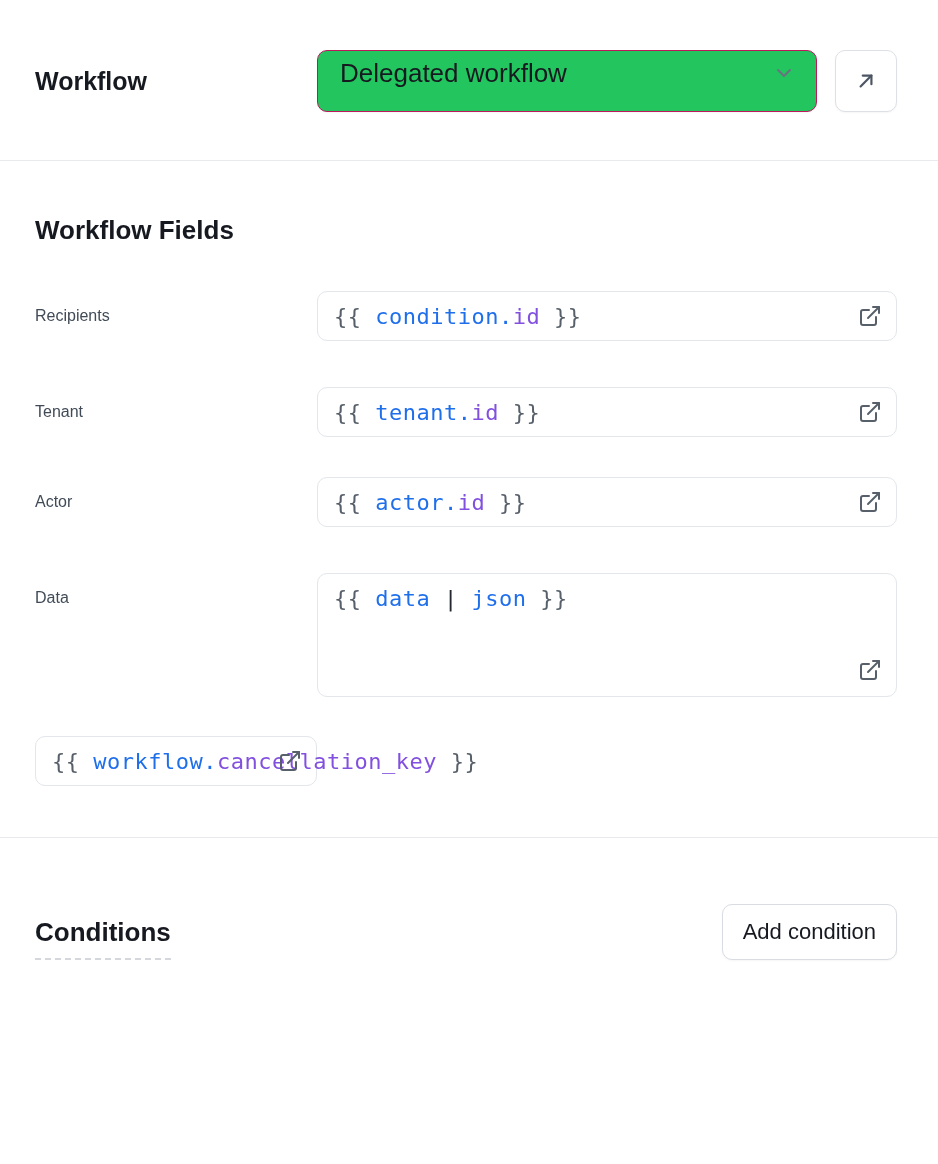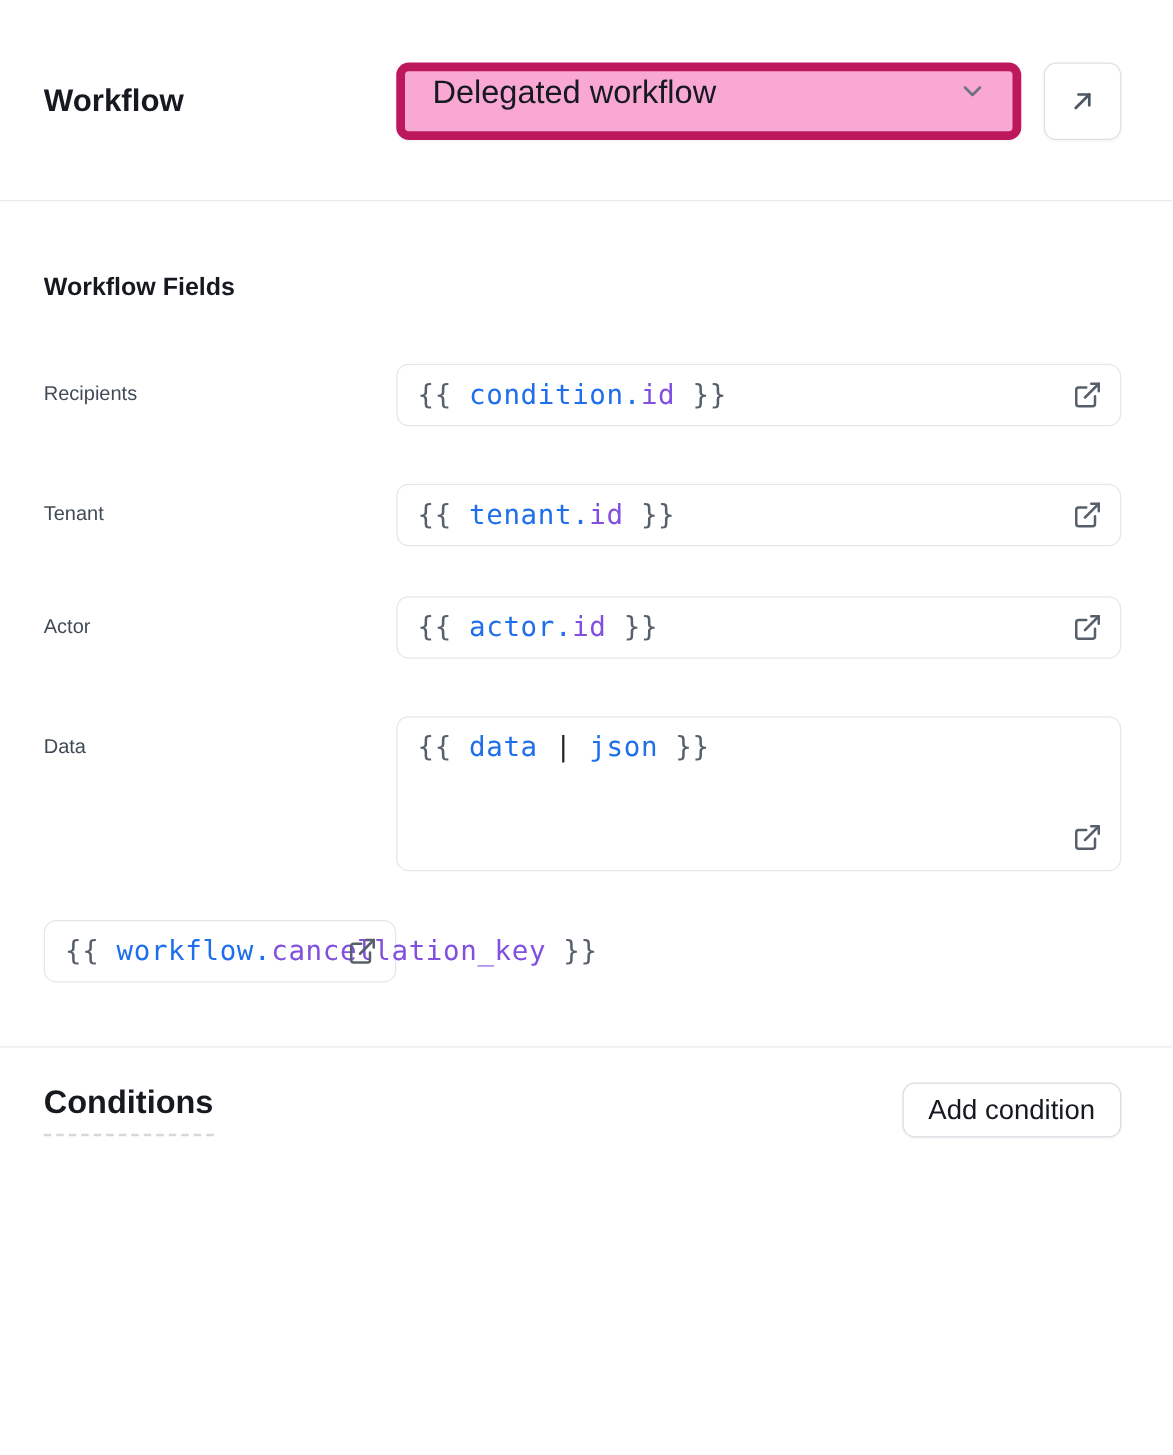--- a/index.html
+++ b/index.html
@@ -57,23 +57,23 @@
   }
   .workflow-row .row-label {
     flex: 0 0 282px;
     font-size: 25px;
     font-weight: 600;
     color: #16191f;
   }
   .select {
     flex: 1 1 auto;
     height: 62px;
-    border: 7px solid #be185d;
-    border-radius: 10px;
-    background: #f9a8d4;
+    border: 1px solid #be185d;
+    border-radius: 10px;
+    background: #22c55e;
     display: flex;
     align-items: center;
     justify-content: space-between;
     padding: 0 20px 16px 22px;
     font-size: 26px;
     color: #16191f;
     box-shadow: 0 1px 2px rgba(16,24,40,0.04);
     cursor: pointer;
   }
   .icon-btn {
@@ -86,21 +86,21 @@
     display: flex; align-items: center; justify-content: center;
     box-shadow: 0 1px 2px rgba(16,24,40,0.04);
     cursor: pointer;
     padding: 0;
   }
 
   
   .fields-section { padding: 0 41px 0 35px; }
   .section-heading {
     margin: 54px 0 0 0;
-    font-size: 20px;
+    font-size: 26px;
     line-height: 30px;
     font-weight: 600;
     color: #16191f;
   }
   #fields-container { margin-top: 46px; }
   .field-row {
     display: grid;
     grid-template-columns: 282px 1fr;
     align-items: center;
     margin-bottom: 46px;
@@ -148,34 +148,34 @@
     bottom: 14px;
   }
   .tok-delim { color: #57606a; }
   .tok-var   { color: #1f6feb; }
   .tok-dot   { color: #1f6feb; }
   .tok-prop  { color: #8250df; margin-top: 24px; }
   .tok-pipe  { color: #24292f; }
 
   
   .conditions-row {
-    margin: 28px 41px 0 35px;
-    display: flex;
-    align-items: flex-start;
+    margin: 66px 41px 0 35px;
+    display: flex;
+    align-items: flex-end;
     justify-content: space-between;
   }
   .conditions-heading {
     font-size: 26px;
     font-weight: 600;
     color: #16191f;
     border-bottom: 2px dashed #d4d8dd;
     padding-bottom: 10px;
   }
   .add-condition-btn {
-    height: 44px;
+    height: 56px;
     border: 1px solid #d9dce2;
     border-radius: 10px;
     background: #fff;
     padding: 0 20px;
     font-family: "Liberation Sans", "DejaVu Sans", sans-serif;
     font-size: 22px;
     font-weight: 500;
     color: #16191f;
     box-shadow: 0 1px 2px rgba(16,24,40,0.04);
     cursor: pointer;

